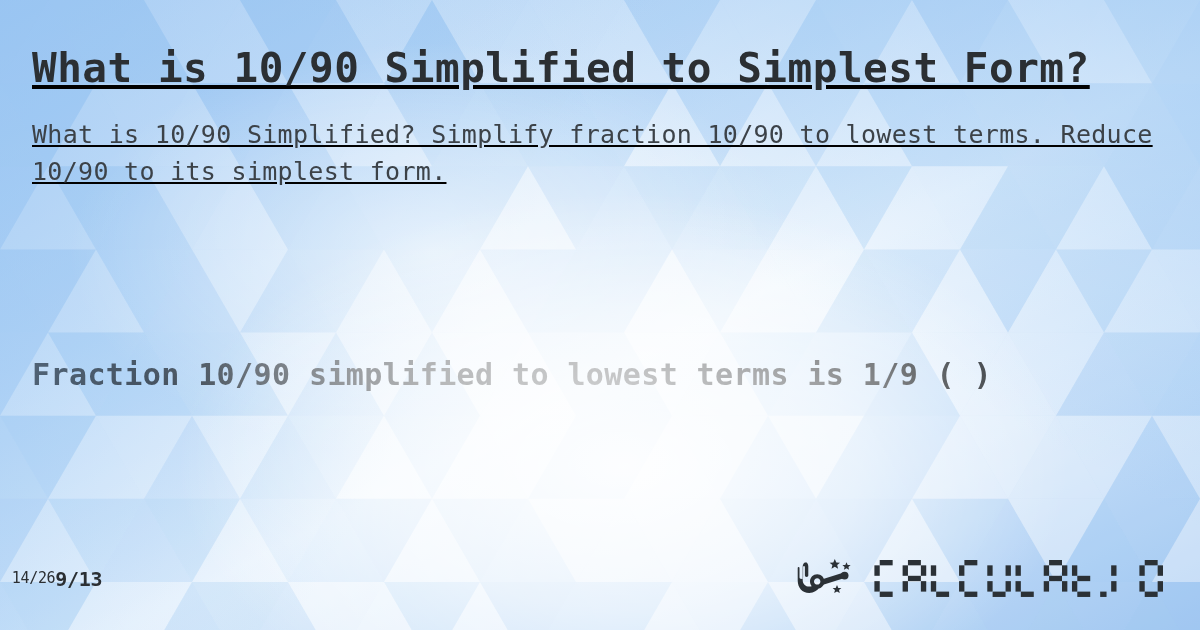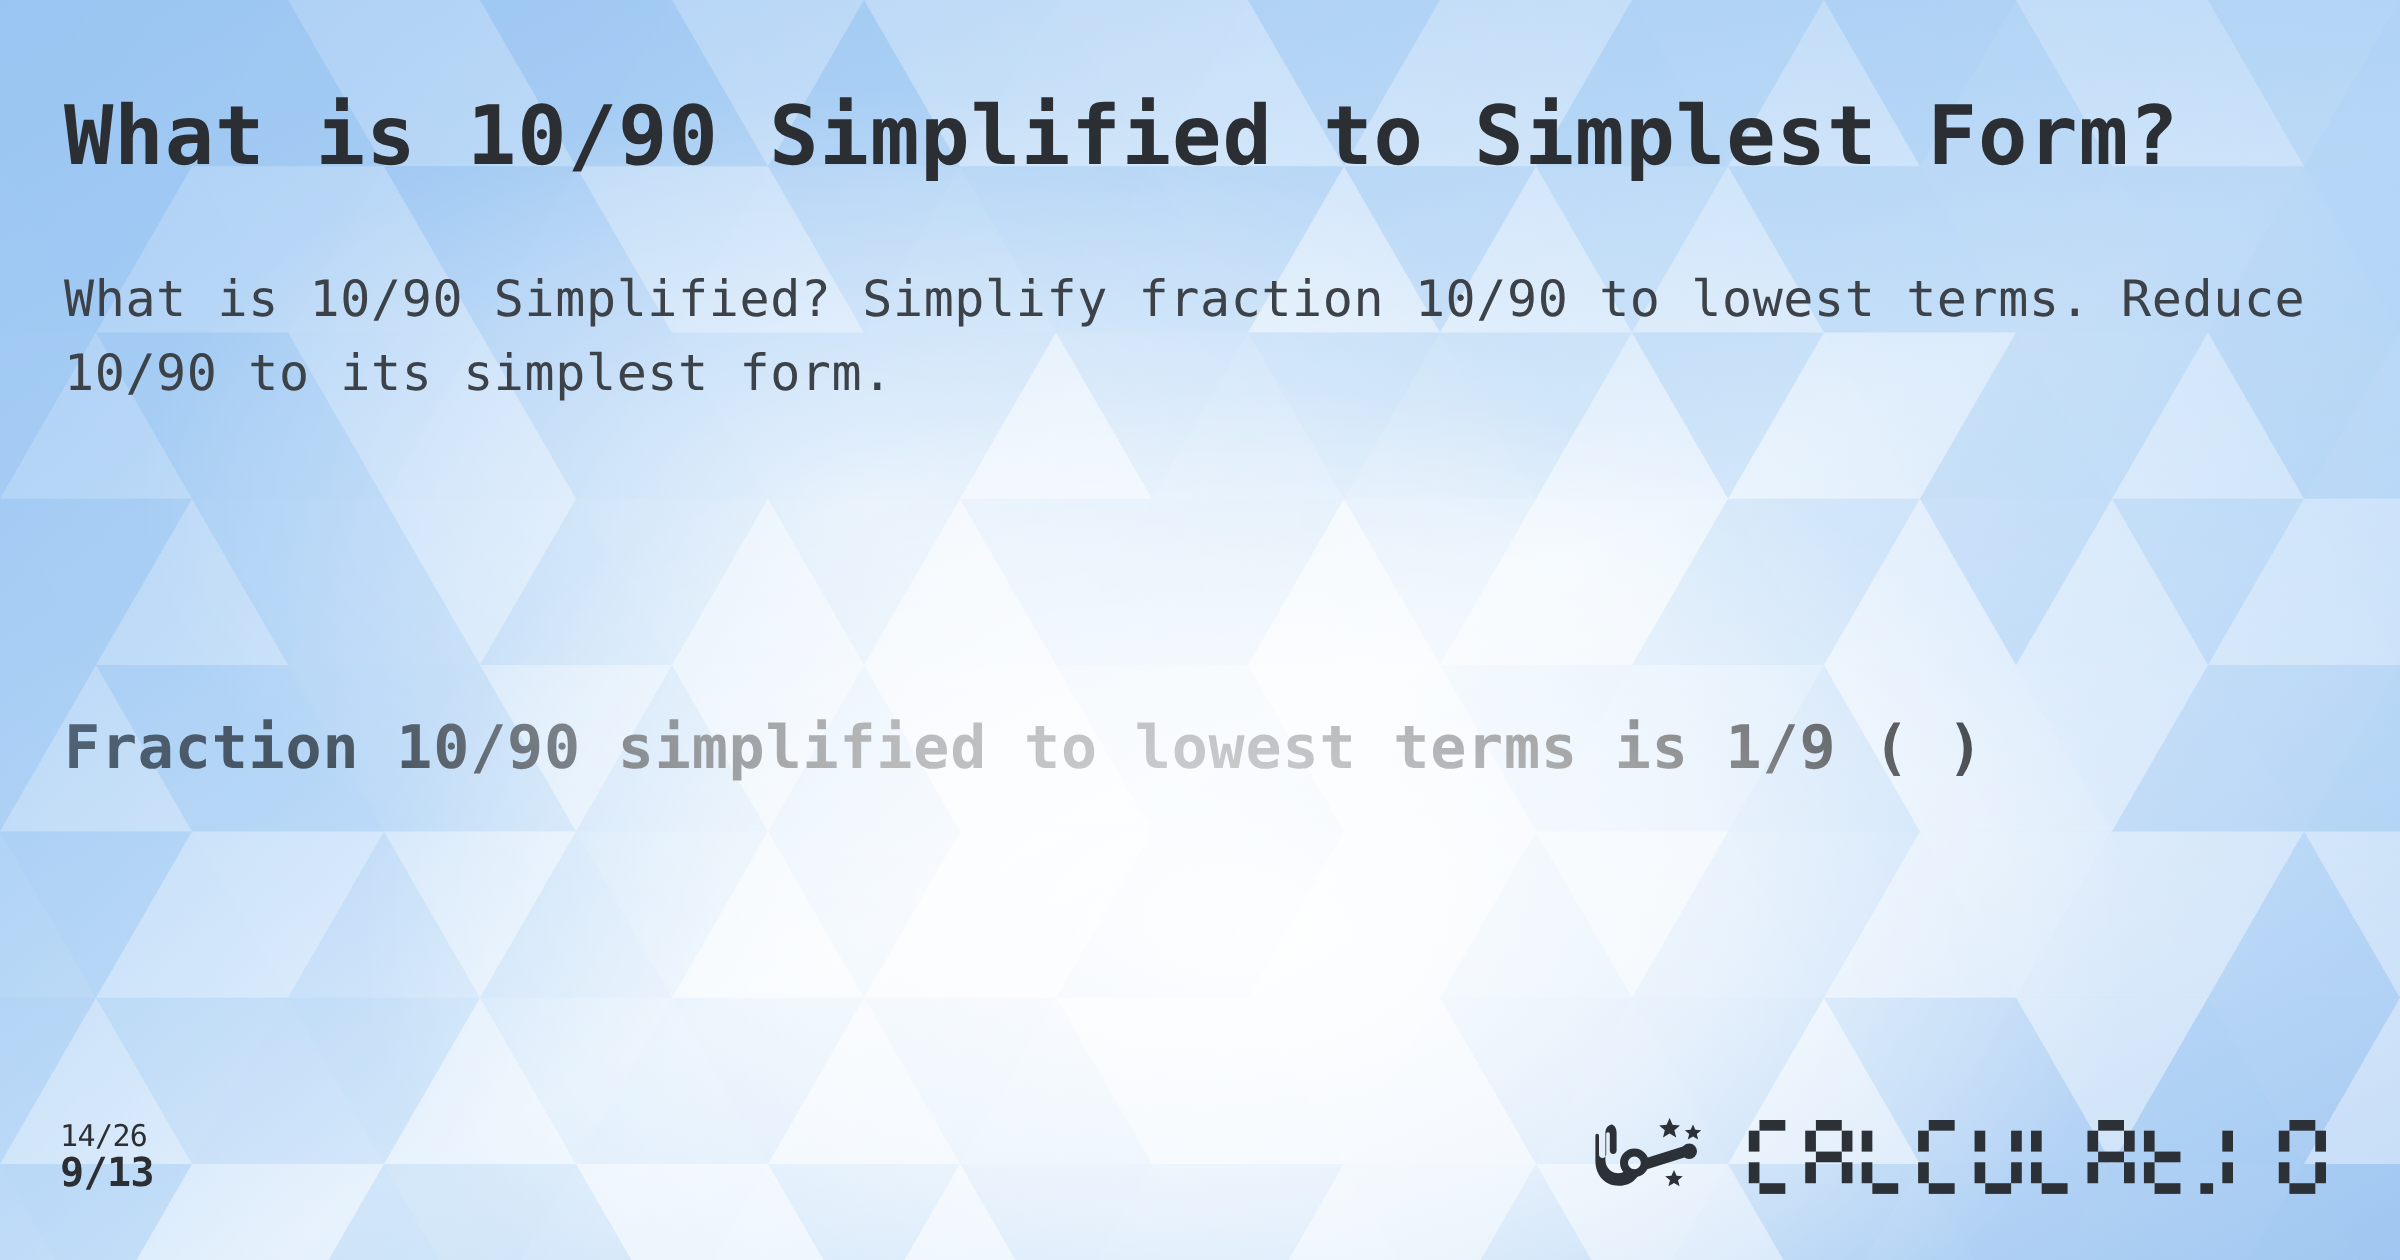--- a/index.html
+++ b/index.html
@@ -7,20 +7,21 @@
     width:1200px; height:630px;
     overflow:hidden;
     font-family:"DejaVu Sans Mono", monospace;
   }
 
   #card {
     position:relative;
     width:1200px; height:630px;
     background:#22c55e;
     overflow:hidden;
+    text-decoration:underline;
   }
 
   
   #bg-mosaic {
     position:absolute; inset:0;
     z-index:0;
   }
   #bg-wash {
     position:absolute; inset:0;
     z-index:1;
@@ -42,21 +43,21 @@
   .title {
     font-size:41px;
     font-weight:bold;
     line-height:1.30;
     letter-spacing:.5px;
     color:#2b2f33;
     max-width:1120px;
   }
 
   .desc {
-    margin-top:36px;
+    margin-top:21px;
     font-size:25px;
     font-weight:normal;
     line-height:1.48;
     letter-spacing:.3px;
     color:#3c4248;
     max-width:1140px;
   }
 
   .result {
     position:absolute;
@@ -80,22 +81,22 @@
     justify-content:space-between;
     padding:0 22px 10px 30px;
   }
   .footer-left {
     display:flex;
     align-items:center;
     gap:14px;
   }
   .frac-icon {
     display:flex;
-    flex-direction:column;
-    align-items:flex-start;
+    flex-direction:row;
+    align-items:center;
     justify-content:center;
     line-height:1.02;
     color:#2b2f33;
     width:54px;
   }
   .frac-top {
     font-size:15px;
     font-weight:normal;
     letter-spacing:-.3px;
   }

